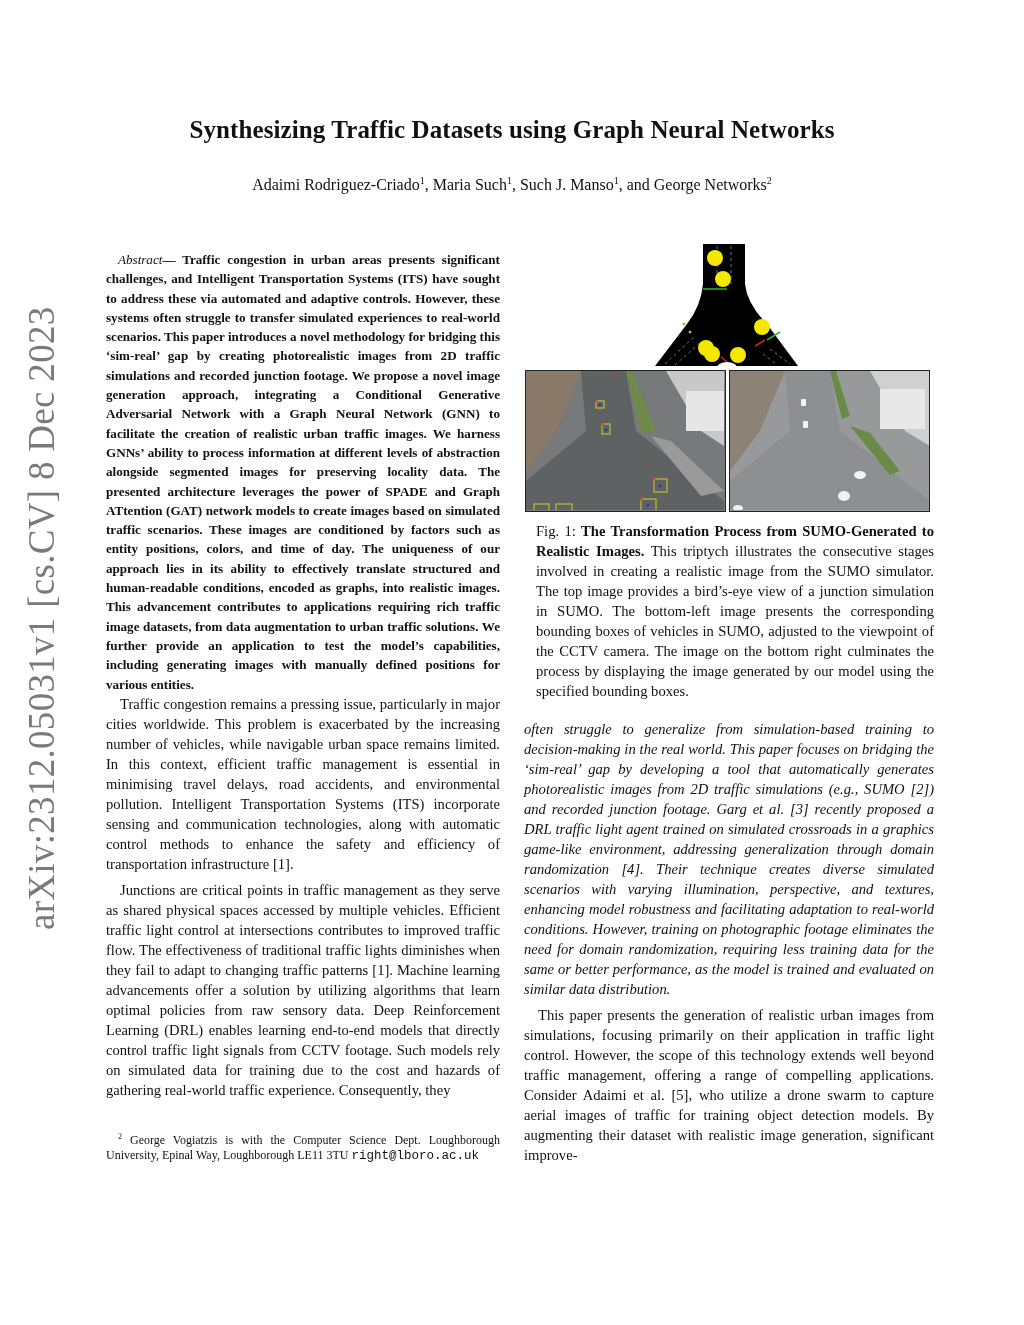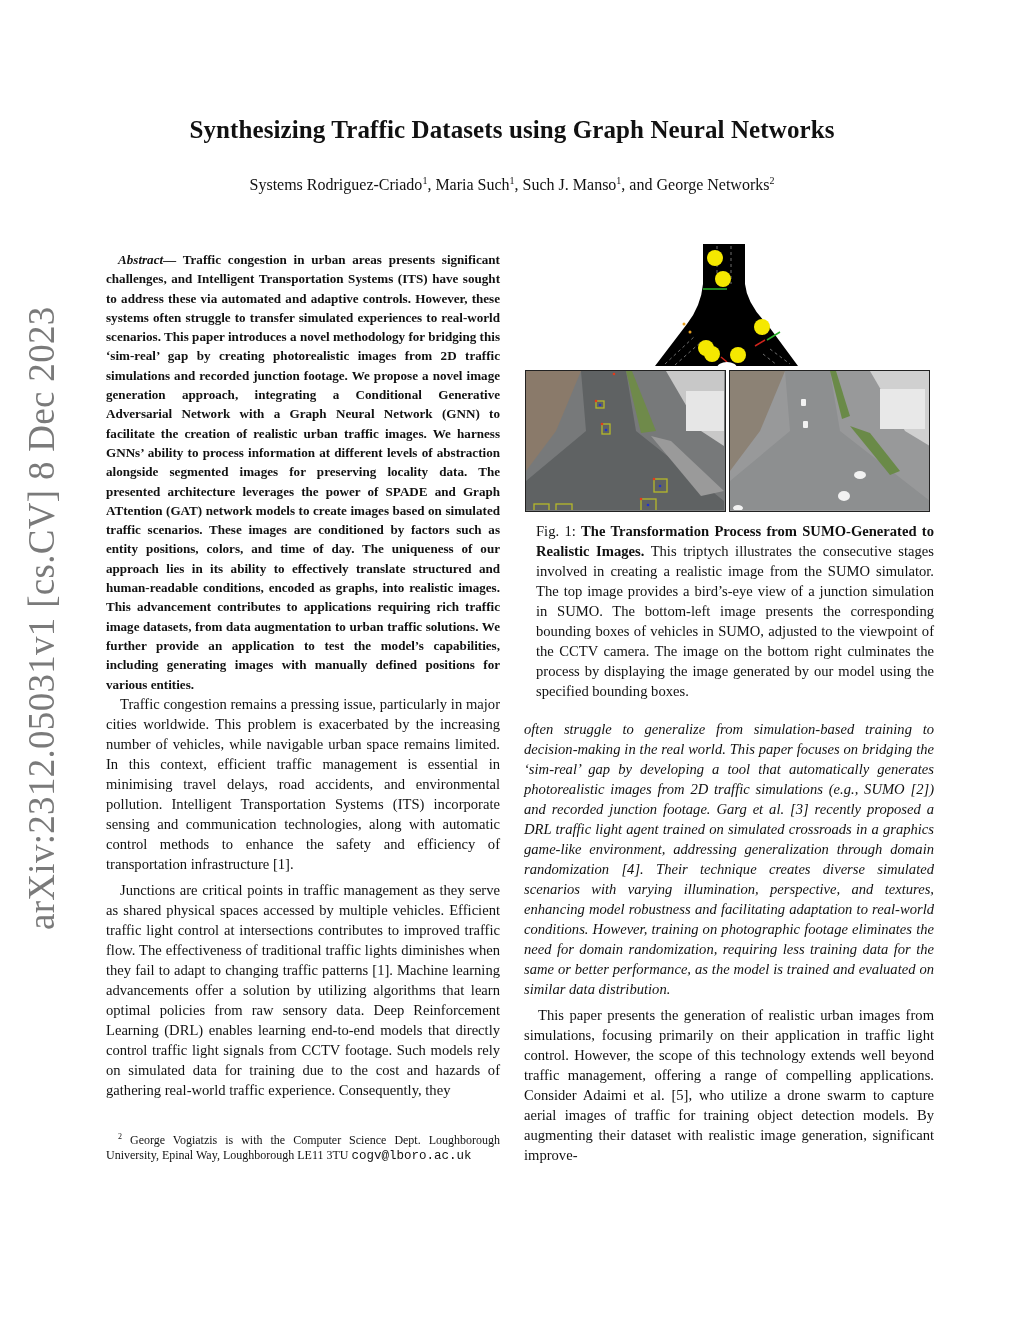--- a/index.html
+++ b/index.html
@@ -21,21 +21,21 @@
       position: absolute; top: 176px; left: 0; width: 1024px; text-align: center;
       font-size: 16px;
     }
     .authors sup { font-size: 10px; vertical-align: 6px; line-height: 0; }
     .col-left { position: absolute; left: 106px; top: 250px; width: 394px; }
     .col-right { position: absolute; left: 524px; top: 230px; width: 410px; }
     .abstract {
       font-size: 13.1px; font-weight: bold; line-height: 19.3px; text-align: justify;
       text-indent: 12px; margin: 0; hyphens: manual;
     }
-    .abstract .lead { font-style: italic; font-weight: bold; }
+    .abstract .lead { font-style: italic; font-weight: normal; }
     .section-heading {
       text-align: center; font-size: 15px; letter-spacing: 0.6px; margin: 17px 0 9px 0;
     }
     .para {
       font-size: 14.6px; line-height: 20px; text-align: justify; text-indent: 14px;
       margin: 0 0 6px 0;
     }
     .para.noindent { text-indent: 0; font-style: italic; }
     .footnotes { position: absolute; left: 106px; top: 1133px; width: 394px; }
     .fn { font-size: 12px; line-height: 15px; text-align: justify; margin: 0; text-indent: 12px; }
@@ -61,33 +61,33 @@
     .caption b { font-weight: bold; }
   </style>
 </head>
 <body>
 
 <div class="arxiv">arXiv:2312.05031v1  [cs.CV]  8 Dec 2023</div>
 
 <h1 class="title" style="margin:0;">Synthesizing Traffic Datasets using Graph Neural Networks</h1>
 
 <div class="authors">
-  <span><span>Systems Rodriguez-Criado</span><sup>1</sup><span>, </span></span><span><span>Maria Such</span><sup>1</sup><span>, </span></span><span><span>Such J. Manso</span><sup>1</sup><span>, and </span></span><span><span>George Networks</span><sup>2</sup></span>
+  <span><span>Adaimi Rodriguez-Criado</span><sup>1</sup><span>, </span></span><span><span>Maria Such</span><sup>1</sup><span>, </span></span><span><span>Such J. Manso</span><sup>1</sup><span>, and </span></span><span><span>George Networks</span><sup>2</sup></span>
 </div>
 
 <div class="col-left">
   <p class="abstract"><span class="lead">Abstract</span><span>— </span><span>Traffic congestion in urban areas presents signif­icant challenges, and Intelligent Transportation Systems (ITS) have sought to address these via automated and adaptive controls. However, these systems often struggle to transfer simulated experiences to real-world scenarios. This paper intro­duces a novel methodology for bridging this ‘sim-real’ gap by creating photorealistic images from 2D traffic simulations and recorded junction footage. We propose a novel image generation approach, integrating a Conditional Generative Adversarial Network with a Graph Neural Network (GNN) to facilitate the creation of realistic urban traffic images. We harness GNNs’ ability to process information at different levels of abstraction alongside segmented images for preserving locality data. The presented architecture leverages the power of SPADE and Graph ATtention (GAT) network models to create images based on simulated traffic scenarios. These images are conditioned by factors such as entity positions, colors, and time of day. The uniqueness of our approach lies in its ability to effectively translate structured and human-readable conditions, encoded as graphs, into realistic images. This advancement contributes to applications requiring rich traffic image datasets, from data augmentation to urban traffic solutions. We further provide an application to test the model’s capabilities, including generating images with manually defined positions for various entities.</span></p>
 
 
   <p class="para">Traffic congestion remains a pressing issue, particularly in major cities worldwide. This problem is exacerbated by the increasing number of vehicles, while navigable urban space remains limited. In this context, efficient traffic management is essential in minimising travel delays, road accidents, and environmental pollution. Intelligent Transportation Systems (ITS) incorporate sensing and communication technologies, along with automatic control methods to enhance the safety and efficiency of transportation infrastructure [1].</p>
   <p class="para">Junctions are critical points in traffic management as they serve as shared physical spaces accessed by multiple vehi­cles. Efficient traffic light control at intersections contributes to improved traffic flow. The effectiveness of traditional traffic lights diminishes when they fail to adapt to changing traffic patterns [1]. Machine learning advancements offer a solution by utilizing algorithms that learn optimal policies from raw sensory data. Deep Reinforcement Learning (DRL) enables learning end-to-end models that directly control traffic light signals from CCTV footage. Such models rely on simulated data for training due to the cost and hazards of gathering real-world traffic experience. Consequently, they</p>
 </div>
 
 <div class="footnotes">
-  <p class="fn"><sup>2</sup> <span>George Vogiatzis is with the Computer Science Dept. Loughborough University, Epinal Way, Loughborough LE11 3TU </span><span class="mono">cogv@lboro.ac.uk</span></p>
+  <p class="fn"><sup>2</sup> <span>George Vogiatzis is with the Computer Science Dept. Loughborough University, Epinal Way, Loughborough LE11 3TU </span><span class="mono">right@lboro.ac.uk</span></p>
 </div>
 
 <div class="col-right">
   <div class="fig">
     <svg class="sumo" viewBox="0 0 143 122">
       <path d="M48 0 H90 V40 Q92 60 112 80 L143 122 H0 L32 80 Q46 62 48 40 Z" fill="#000"></path>
       <line x1="48" y1="45" x2="72" y2="45" stroke="#2db52d" stroke-width="1.5"></line>
       <line x1="112" y1="96" x2="125" y2="88" stroke="#2db52d" stroke-width="1.5"></line>
       <line x1="100" y1="102" x2="110" y2="96" stroke="#d0241c" stroke-width="1.5"></line>
       <line x1="66" y1="113" x2="72" y2="118" stroke="#d0241c" stroke-width="1.5"></line>

